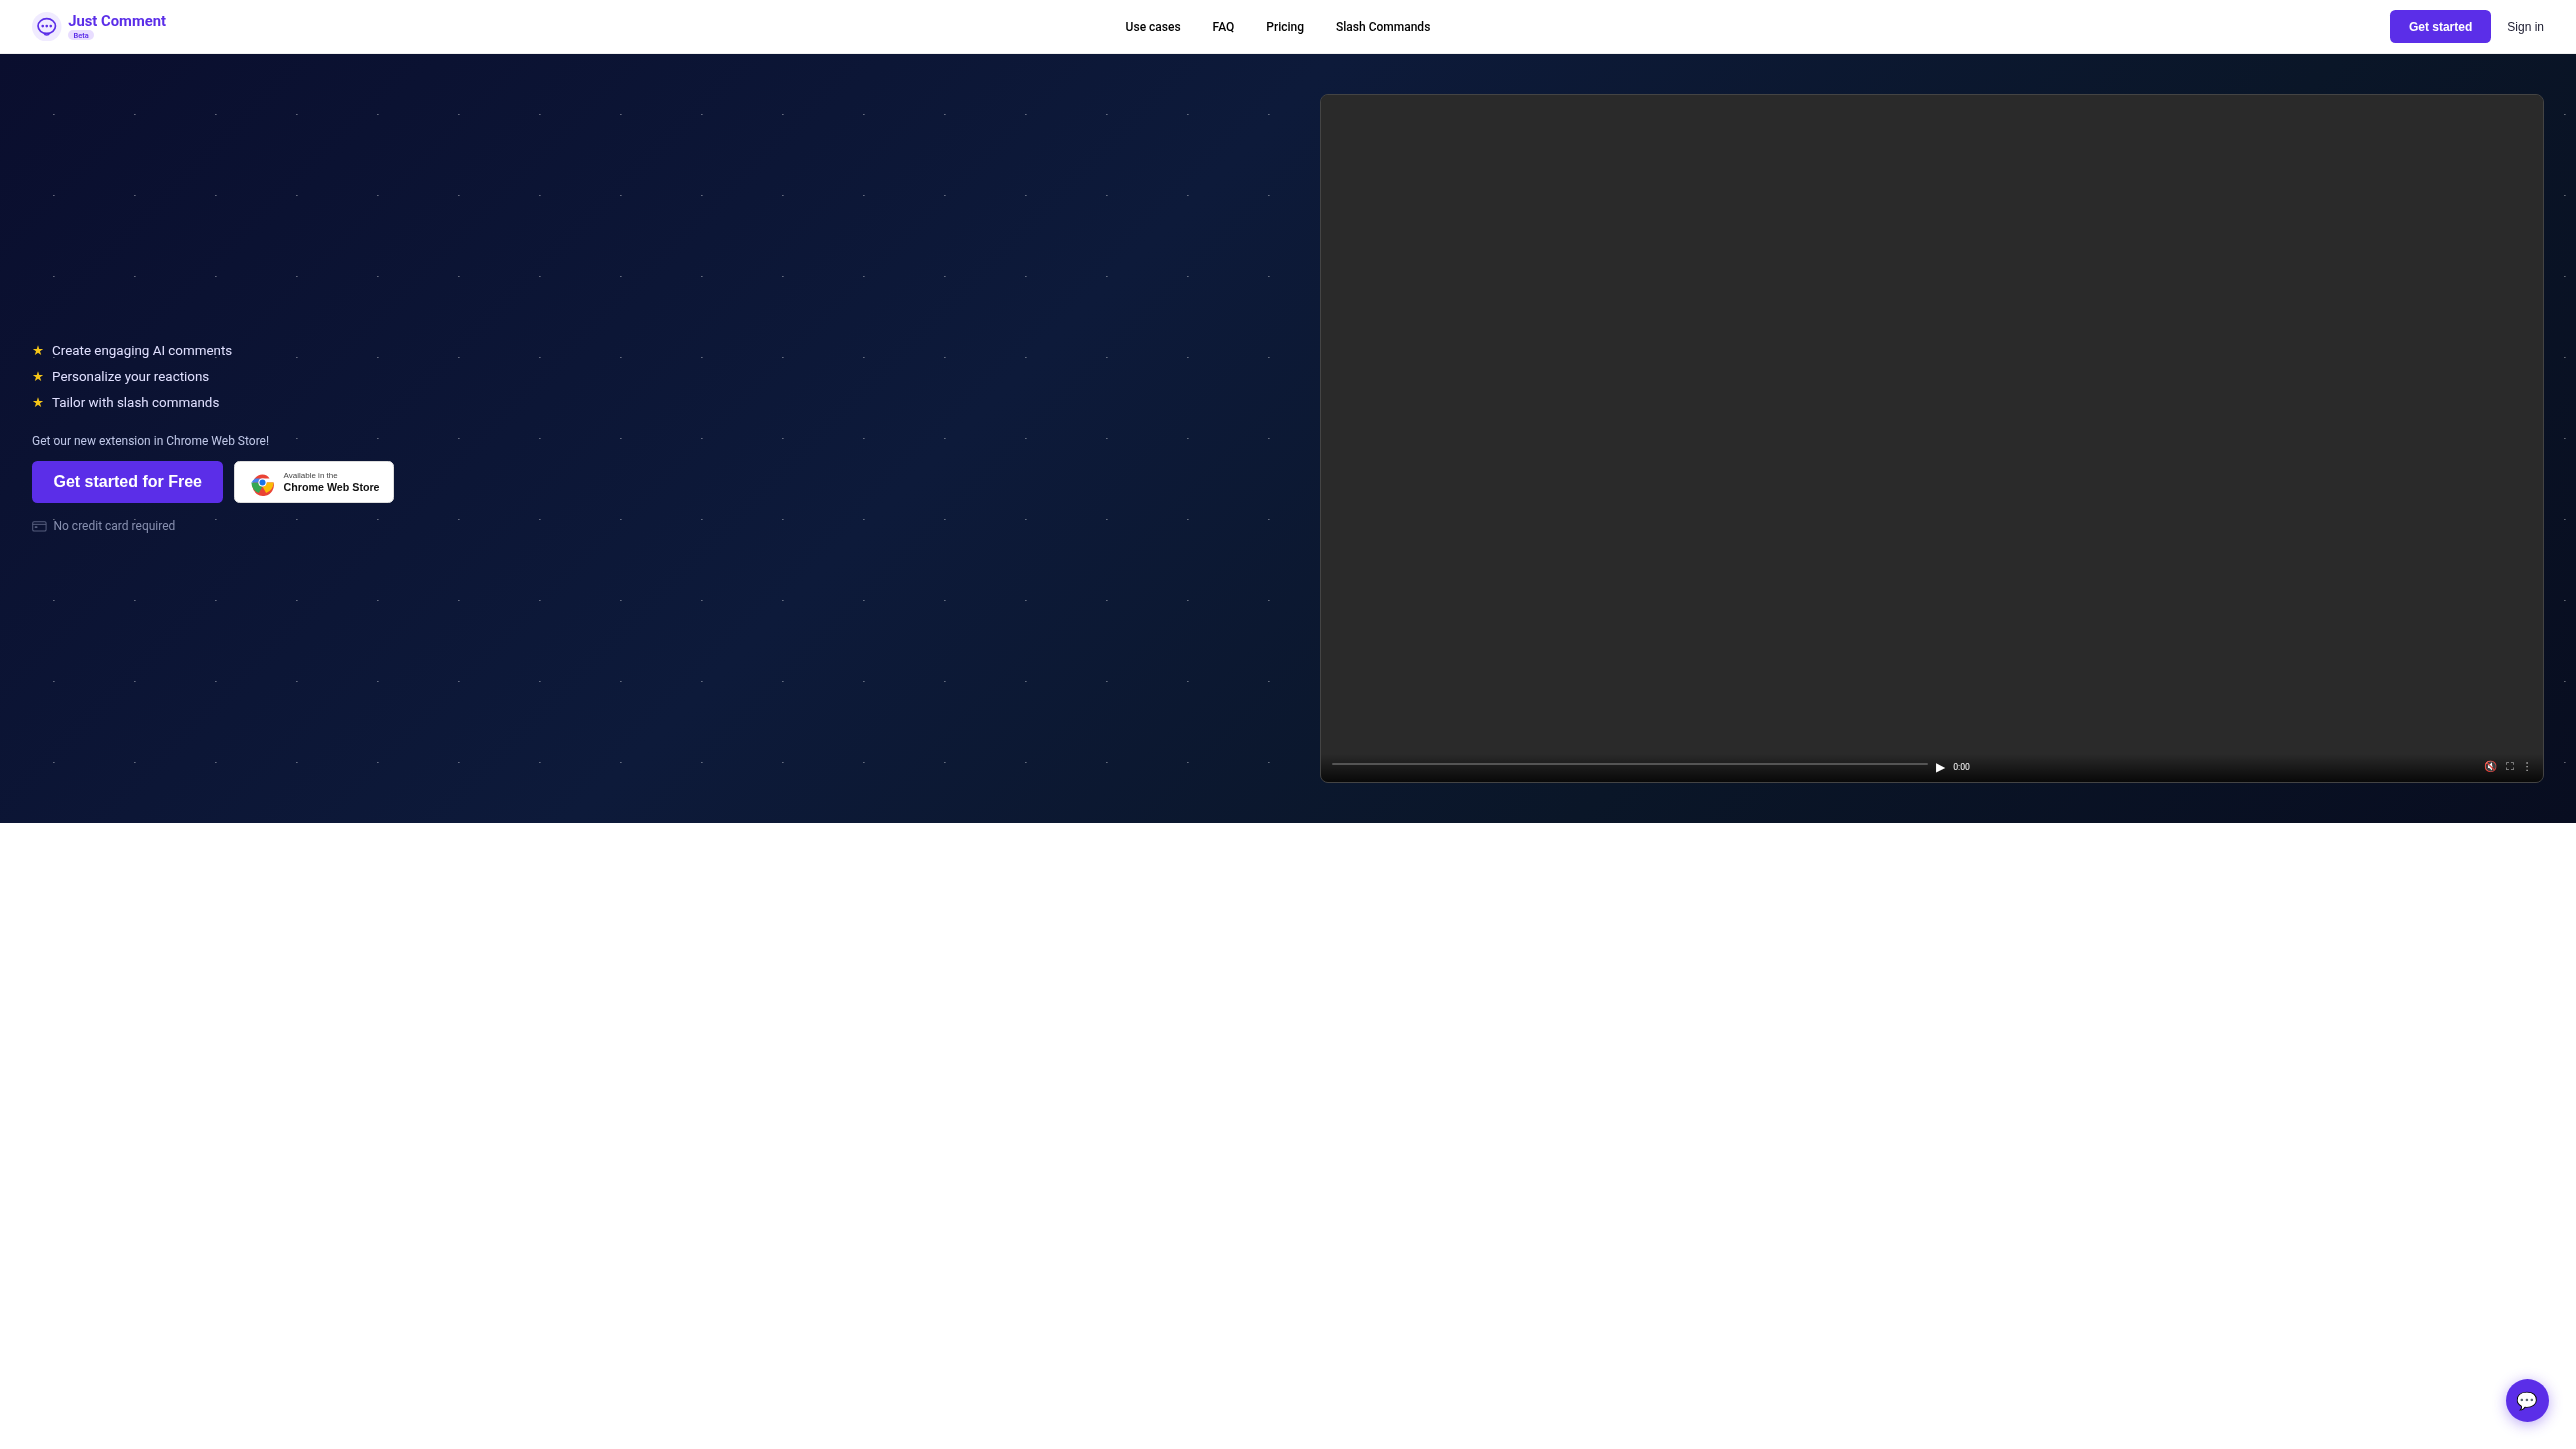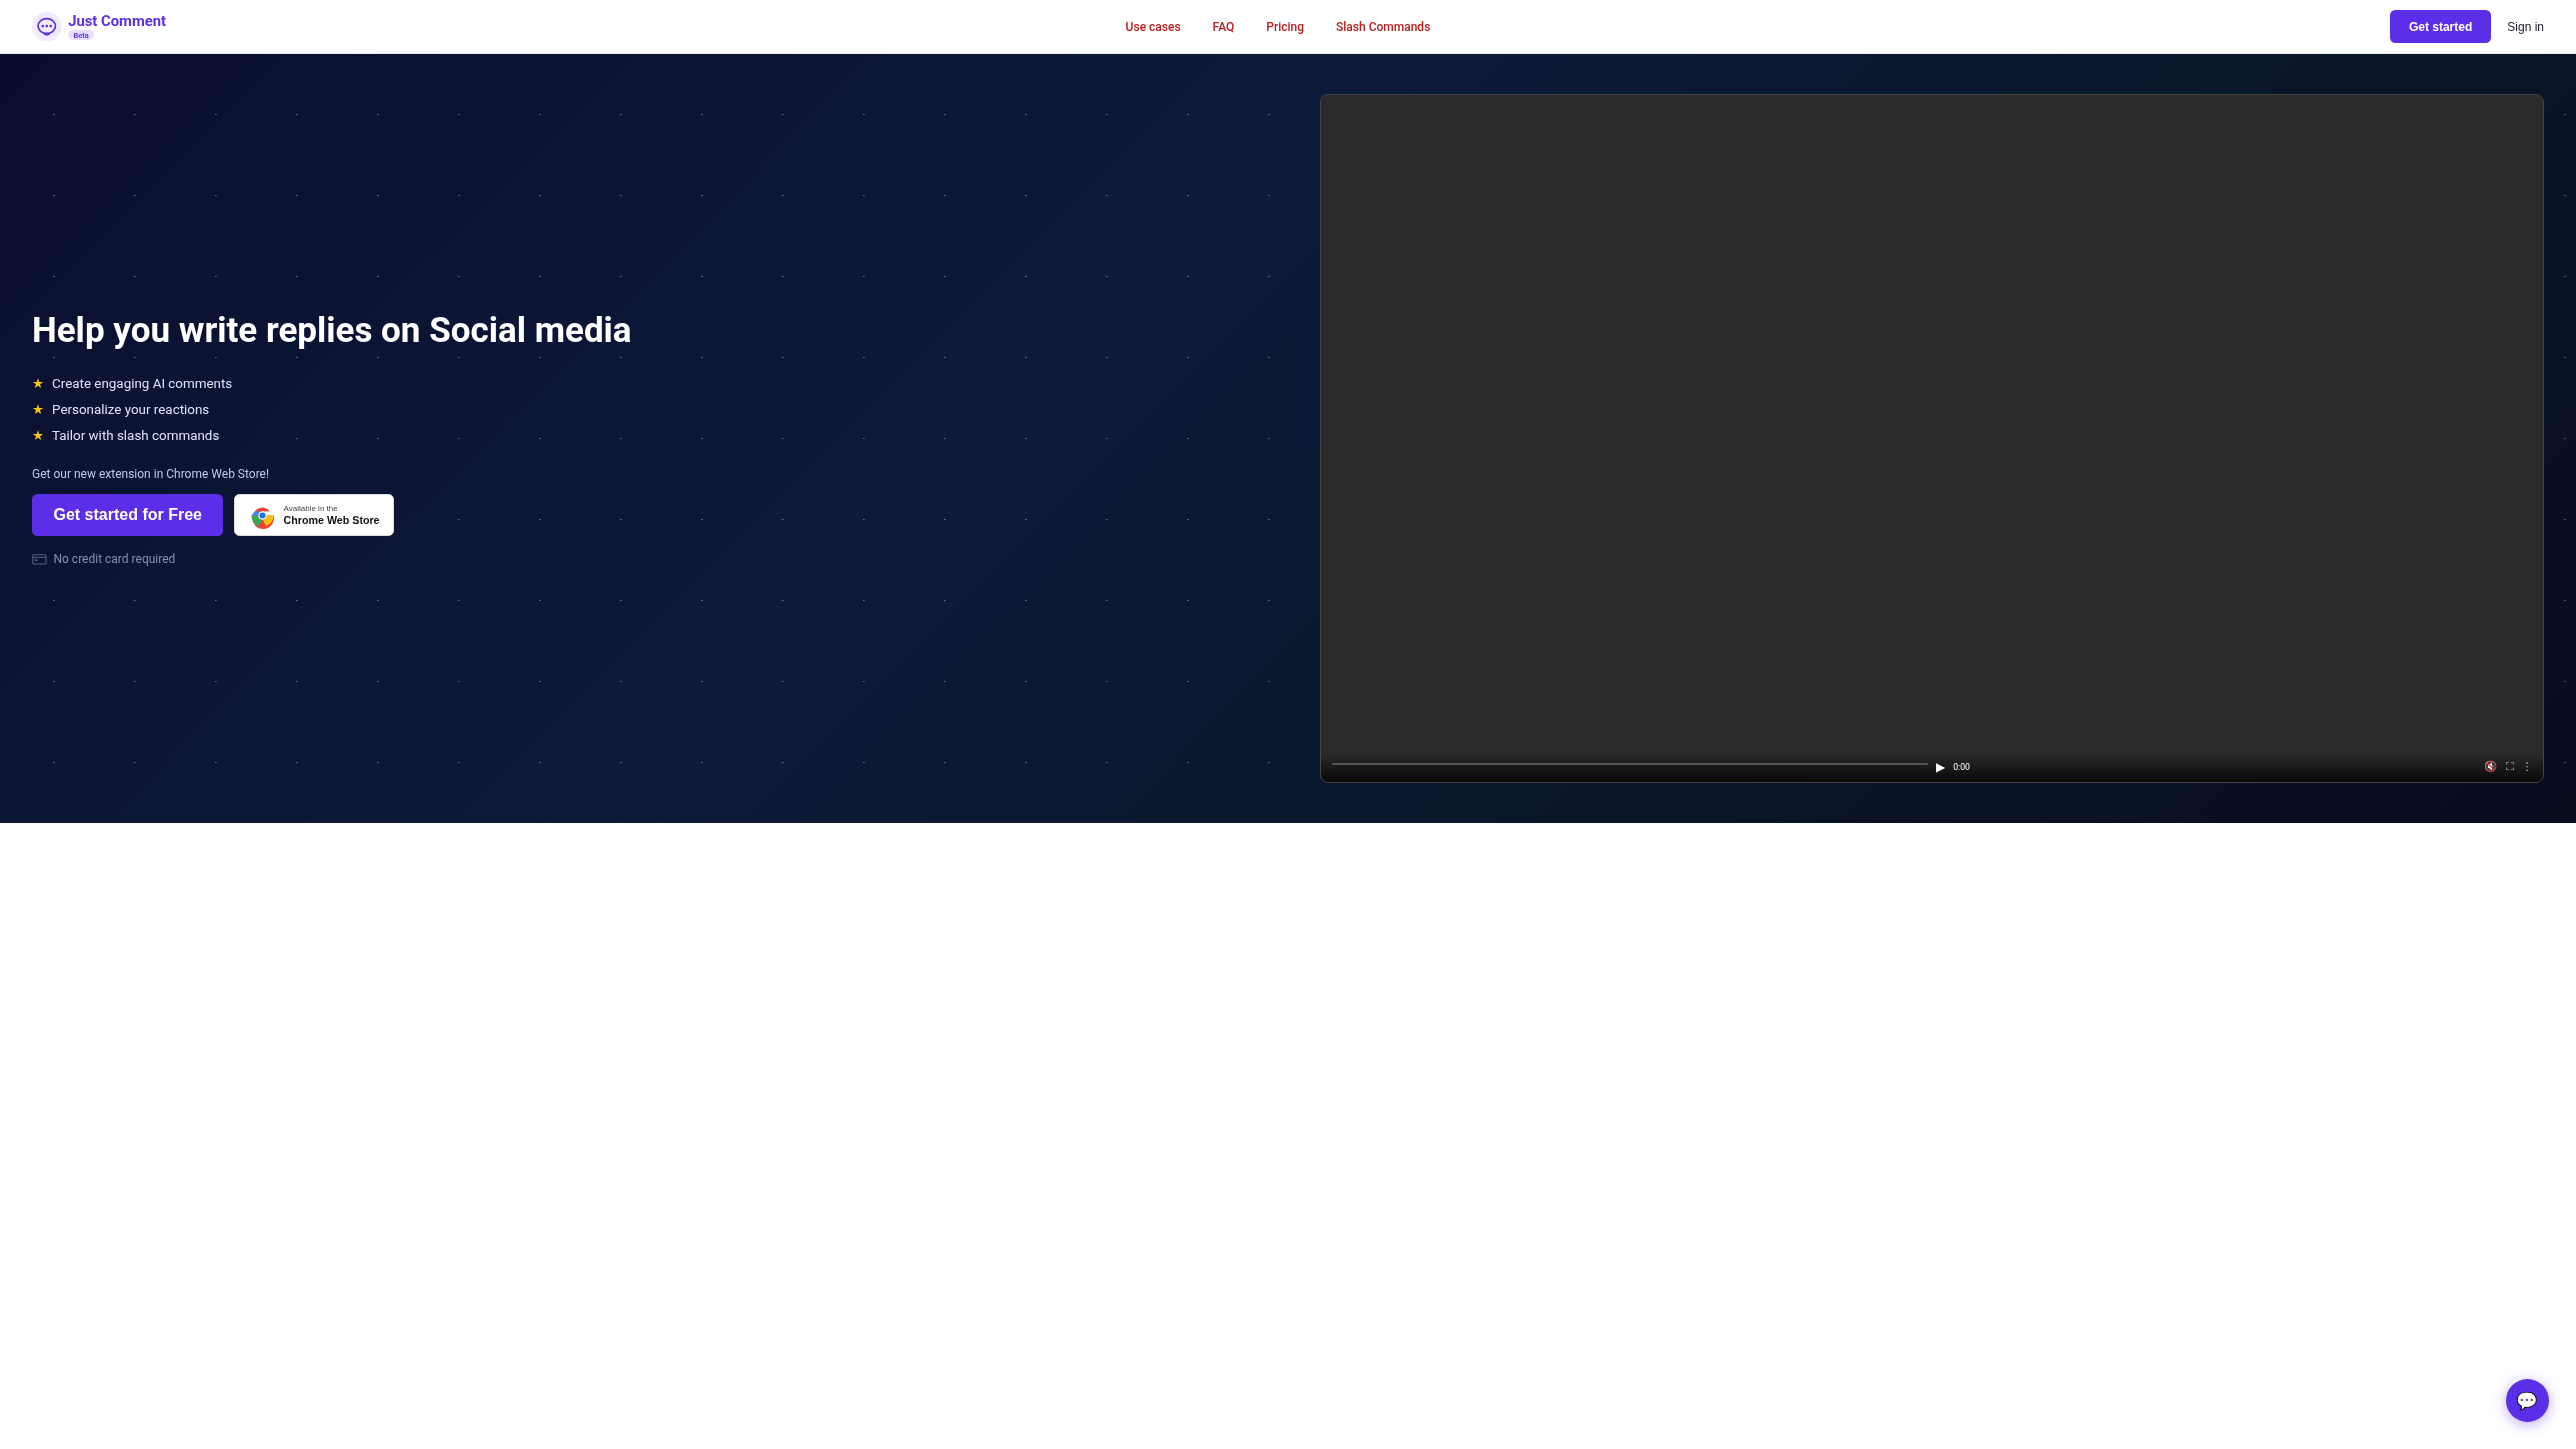--- a/index.html
+++ b/index.html
@@ -62,21 +62,21 @@
       margin-top: 1.3px;
     }
 
     .nav-links {
       display: flex;
       align-items: center;
       gap: 32px;
     }
 
     .nav-link {
-      color: #b91c1c;
+      color: #000000;
       font-size: 12px;
       font-weight: 500;
       text-decoration: none;
       cursor: pointer;
     }
 
     .nav-actions {
       display: flex;
       gap: 16px;
     }
@@ -364,21 +364,20 @@
   </div>
 
   <div class="nav-actions">
     <button class="btn-get-started">Get started</button>
     <button class="btn-sign-in">Sign in</button>
   </div>
 </nav>
 
 <section class="hero">
   <div class="hero-content">
-    <h1 class="hero-title">Help you write replies on Social media</h1>
 
     <ul class="hero-features">
       <li class="hero-feature">
         <span class="star-icon">★</span>
         <span>Create engaging AI comments</span>
       </li>
       <li class="hero-feature">
         <span class="star-icon">★</span>
         <span>Personalize your reactions</span>
       </li>

